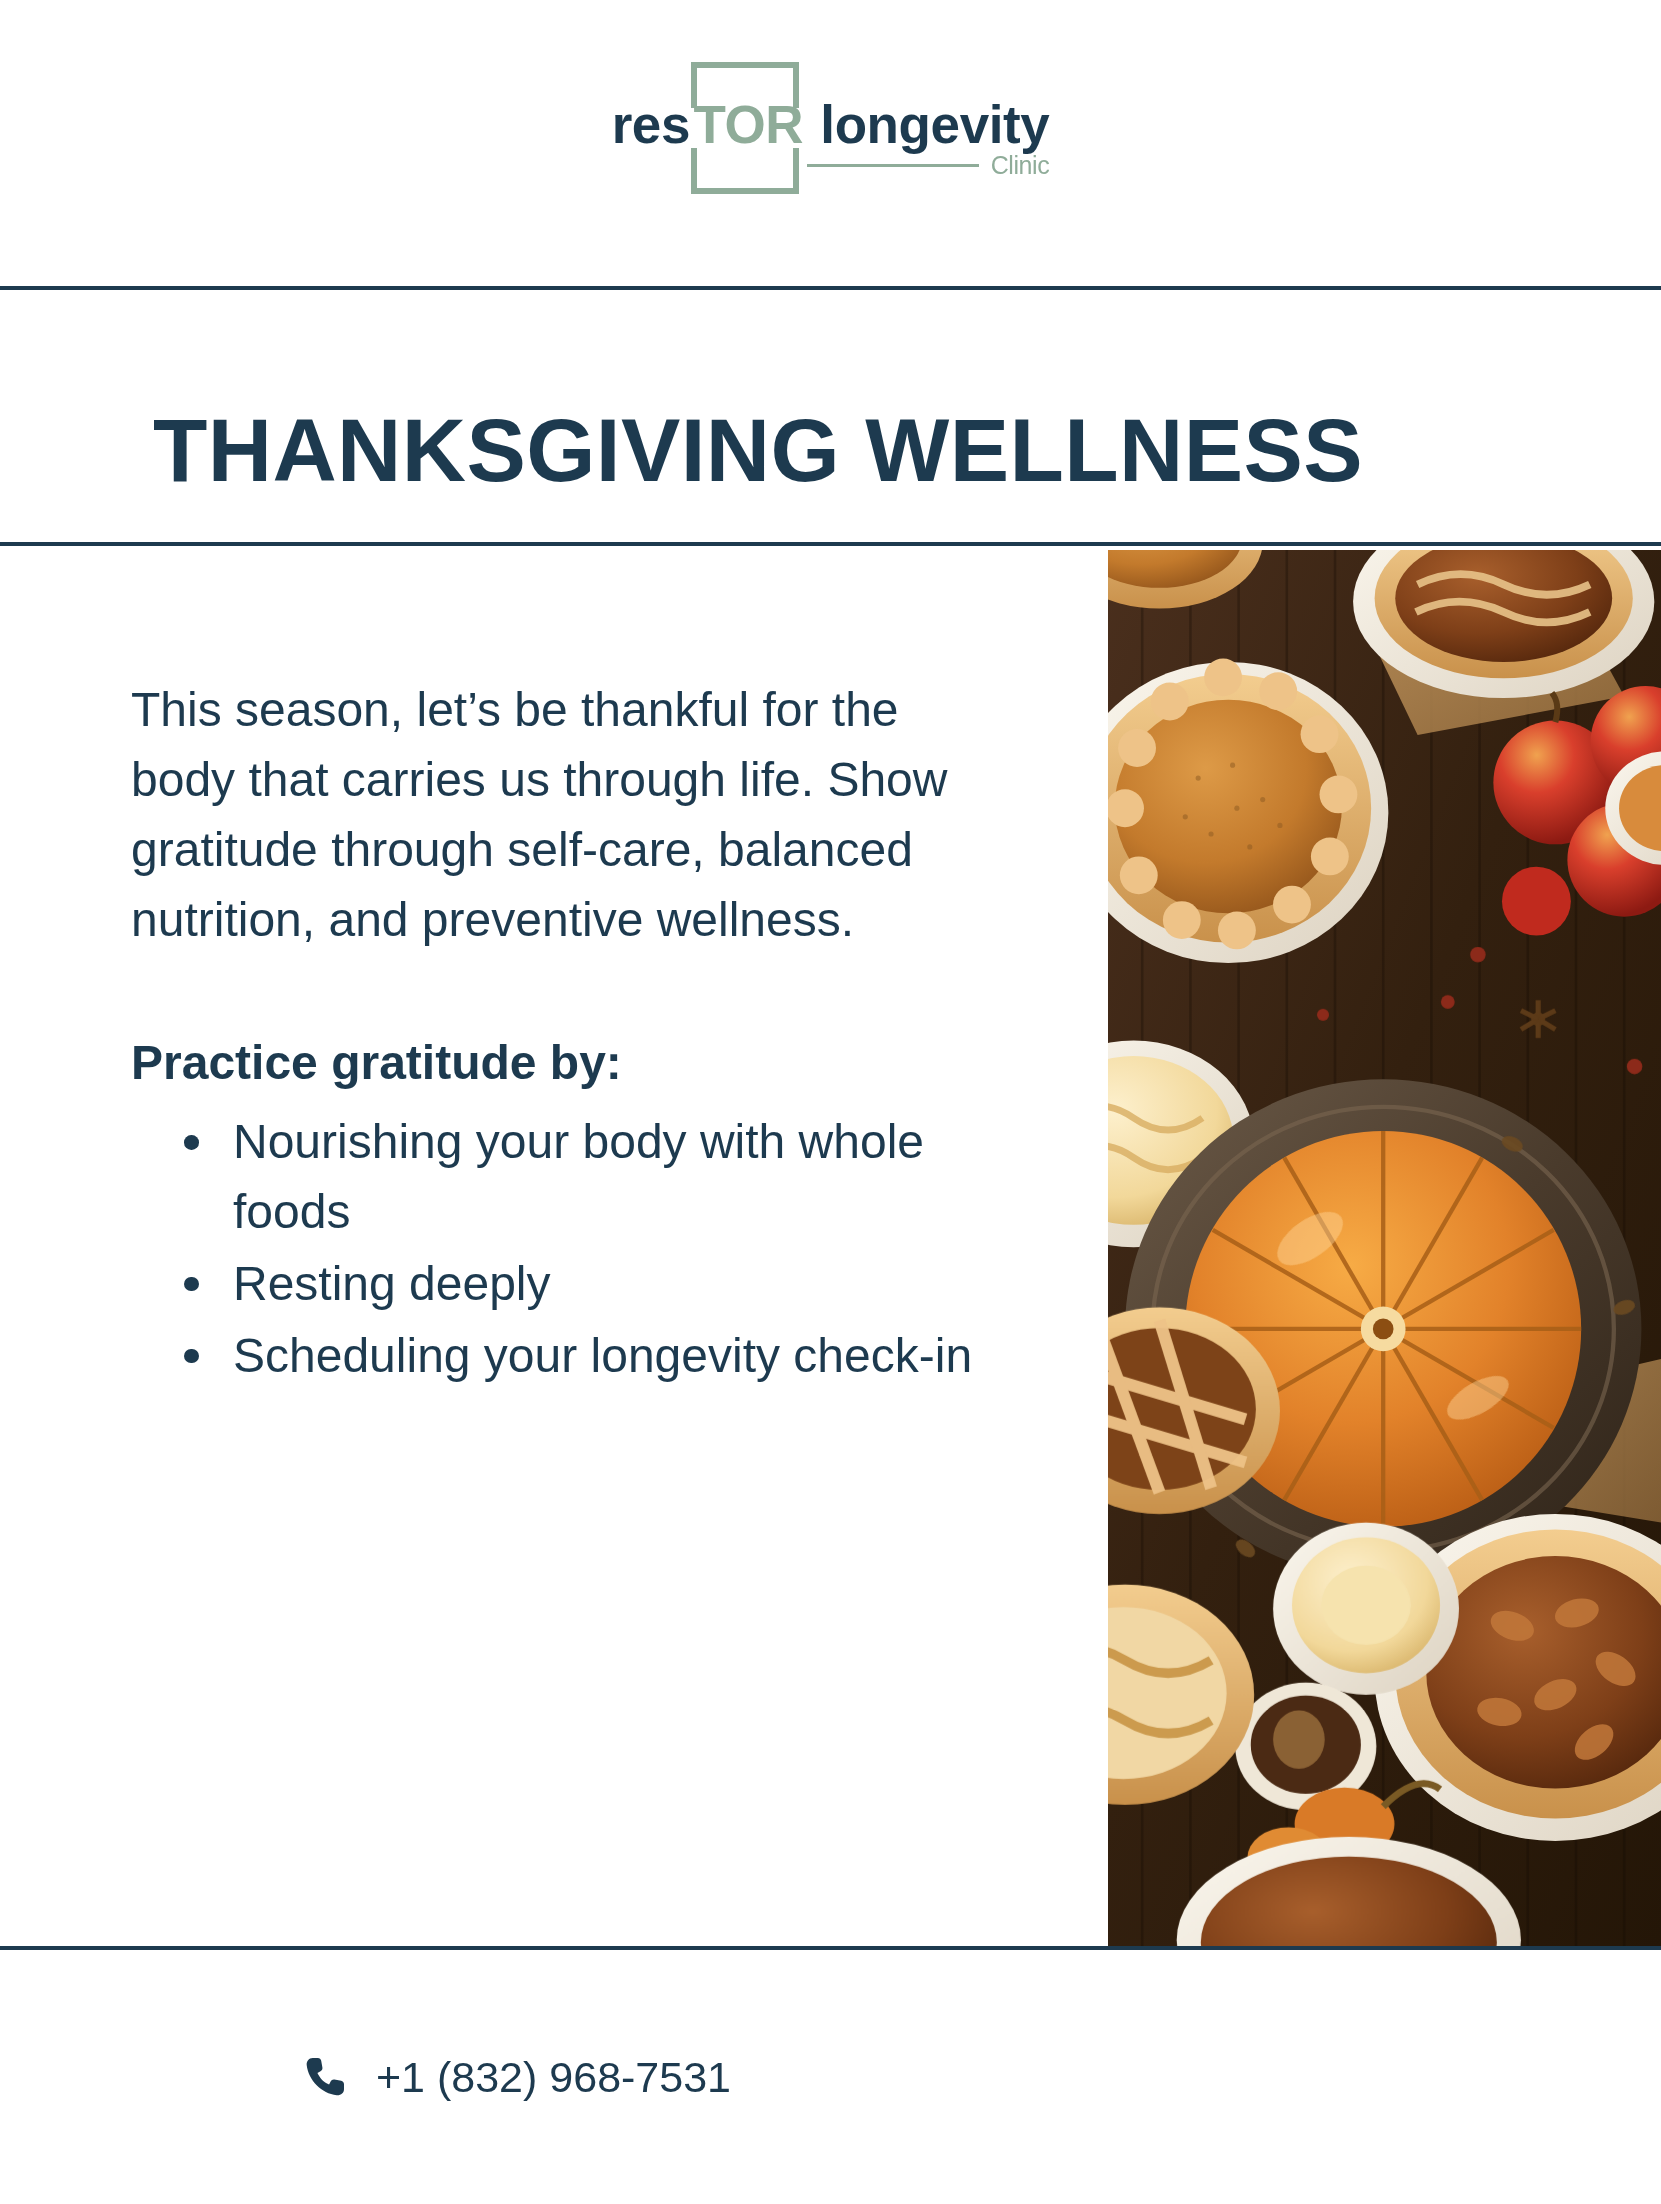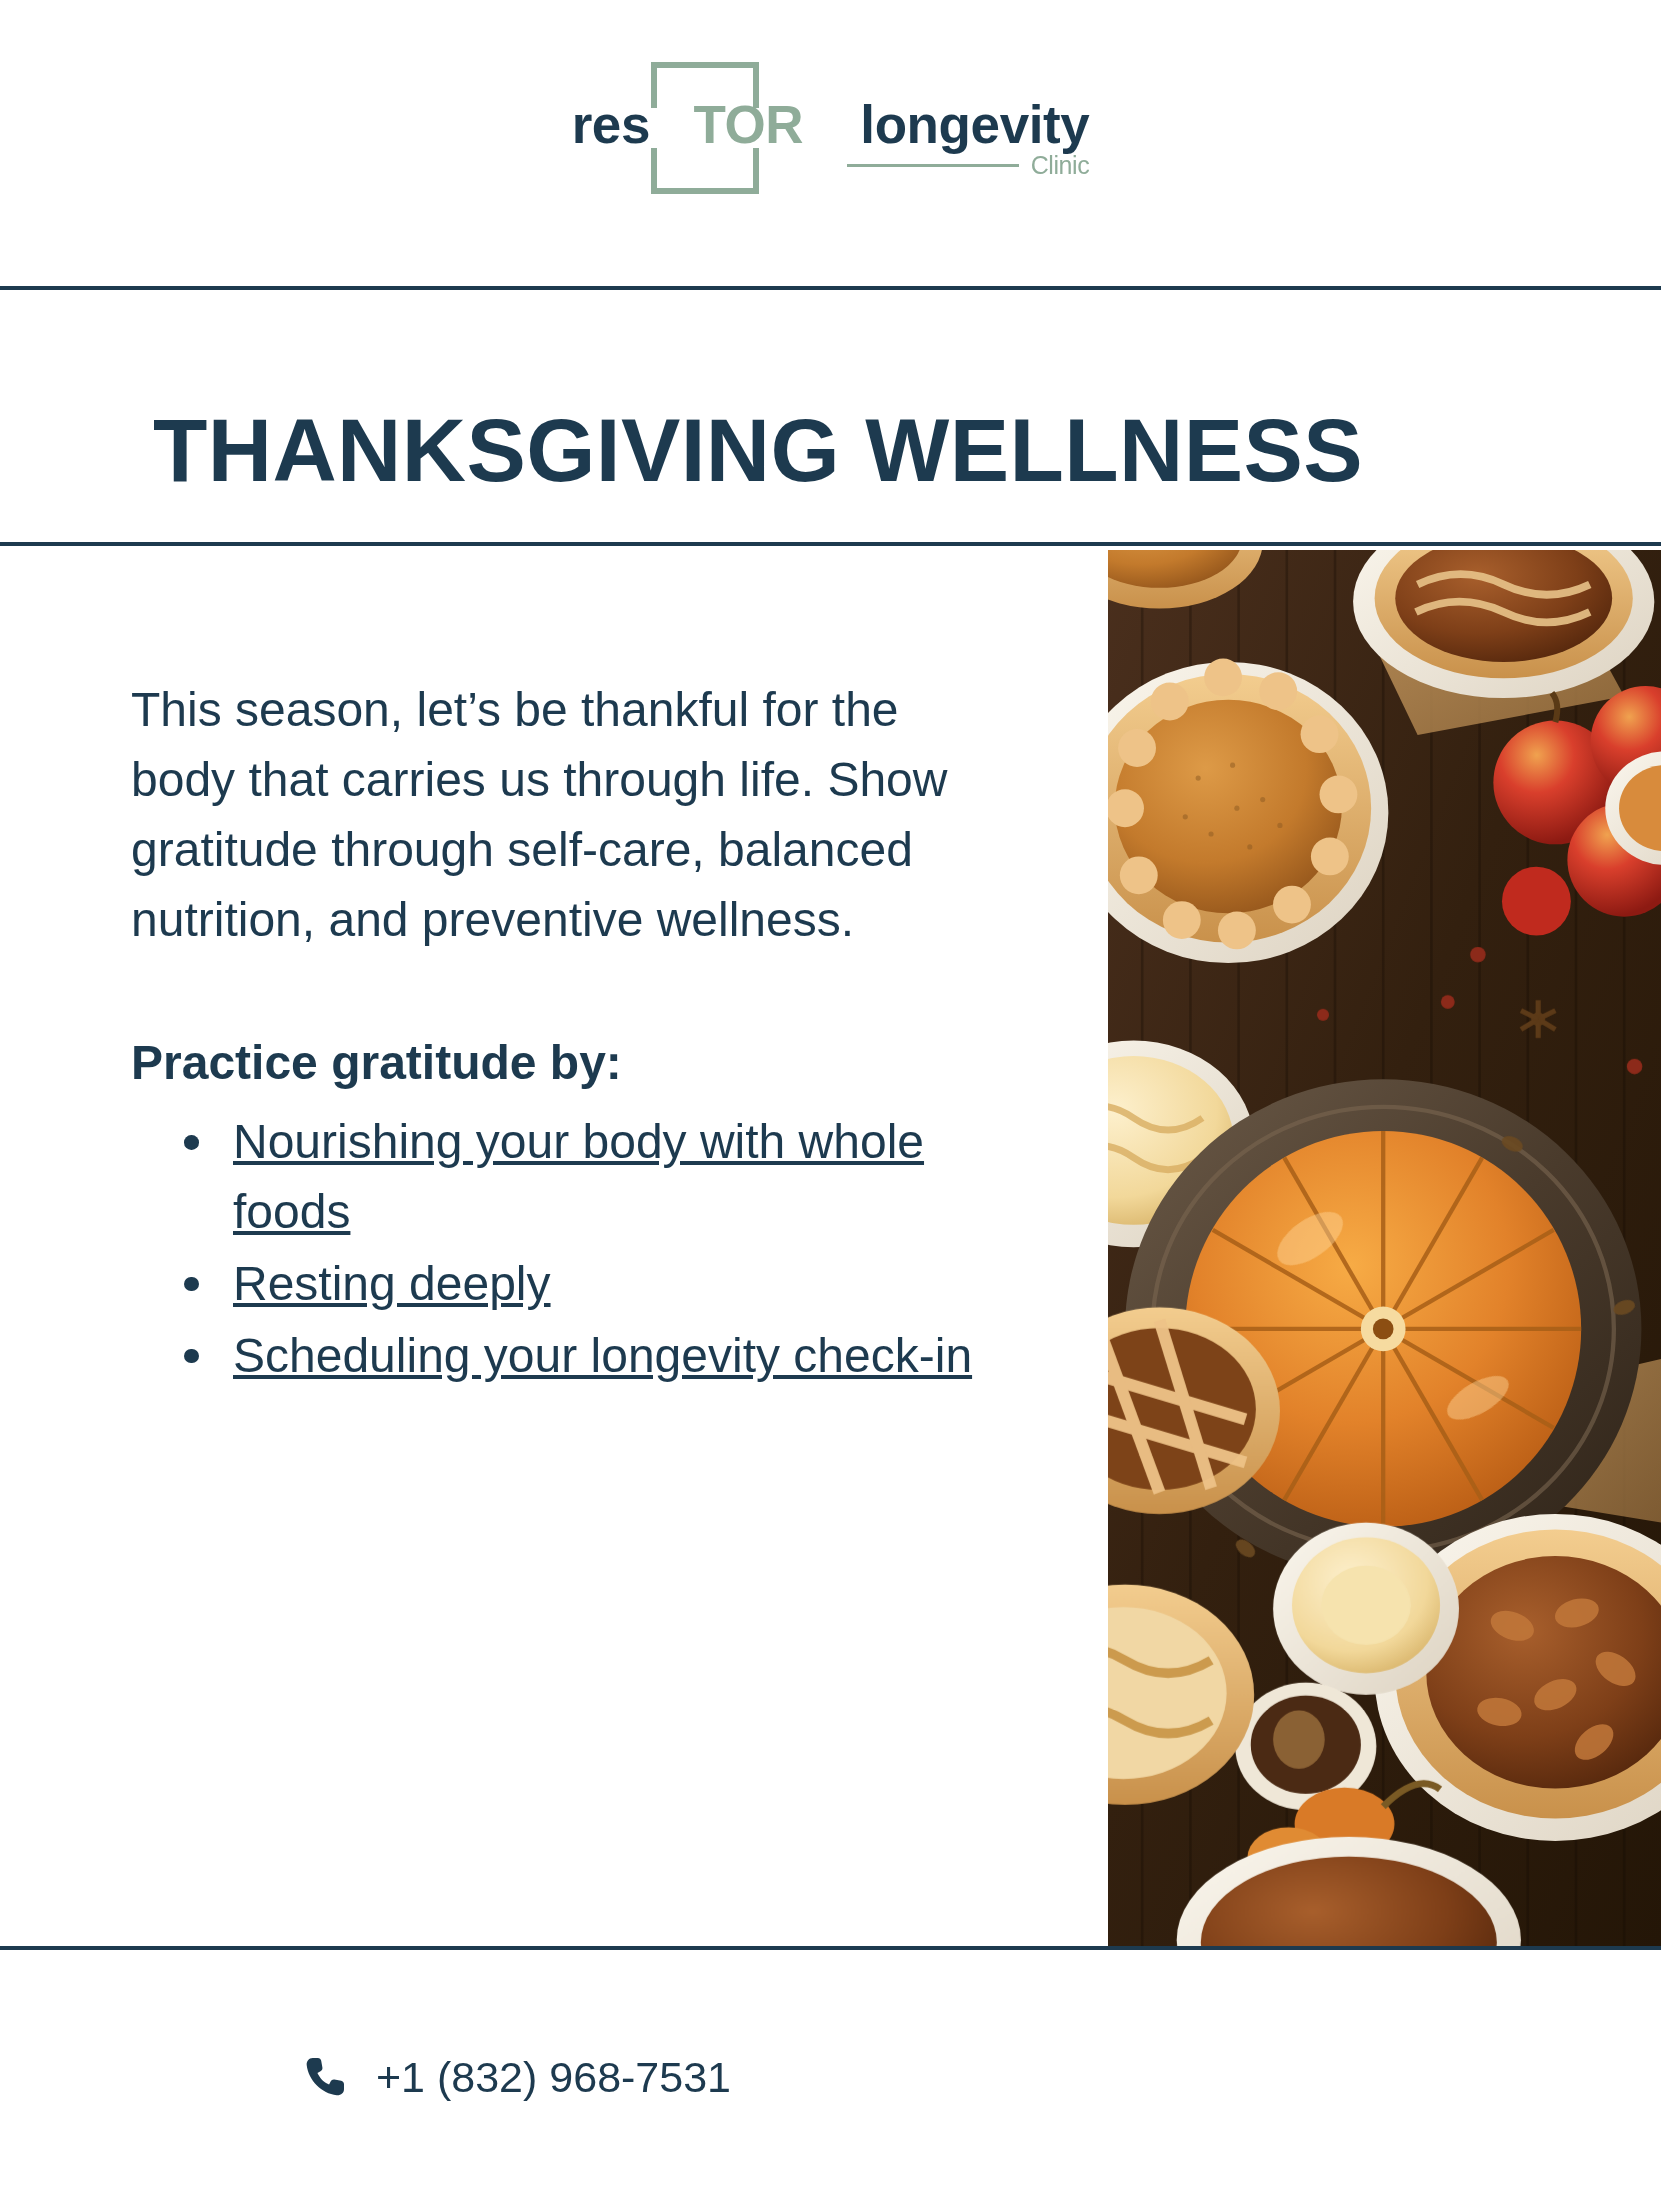--- a/index.html
+++ b/index.html
@@ -36,21 +36,20 @@
   }
   .logo-wordmark {
     position: relative;
     display: flex;
     align-items: baseline;
     font-size: 53px;
     font-weight: 700;
     letter-spacing: -0.4px;
     line-height: 1;
     white-space: nowrap;
-    gap: 40px;
   }
   .logo-res { color: #1D3A4F; }
   .logo-tor {
     color: #8FAC99;
     padding: 0 3.4px;
   }
   .logo-longev {
     color: #1D3A4F;
     margin-left: 13.8px;
   }
@@ -157,21 +156,20 @@
     padding: 0;
     list-style: none;
   }
   .bullets li {
     position: relative;
     padding-left: 102px;
     font-size: 48px;
     line-height: 1.46;
     font-weight: 400;
     margin-bottom: 1.7px;
-    text-decoration: underline;
   }
   .bullets li::before {
     content: "";
     position: absolute;
     left: 53px;
     top: 27.5px;
     width: 14.6px;
     height: 14.6px;
     border-radius: 50%;
     background: #1D3A4F;

